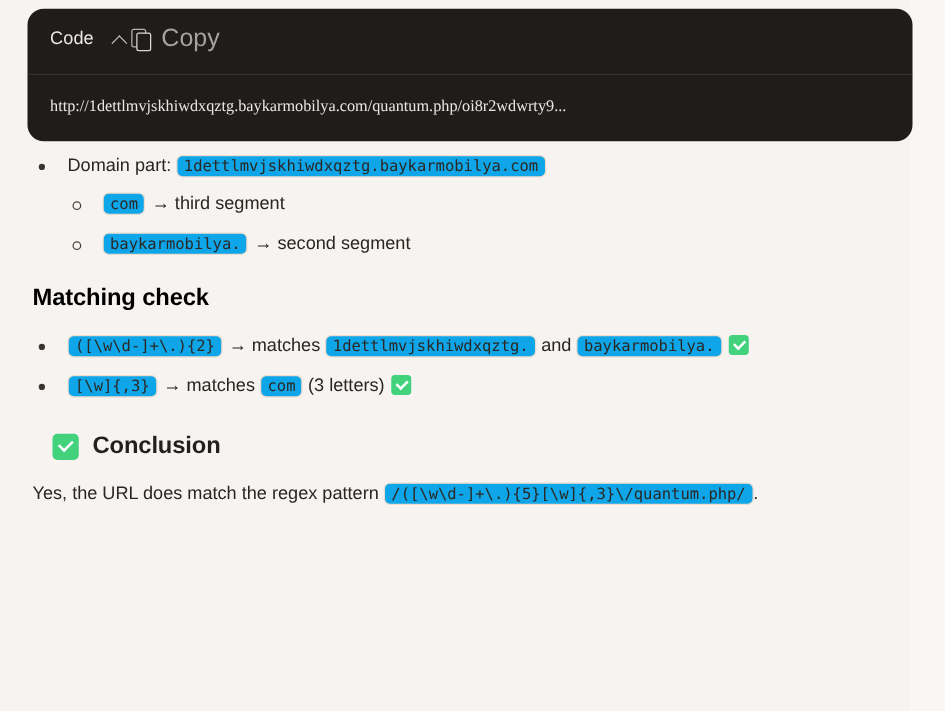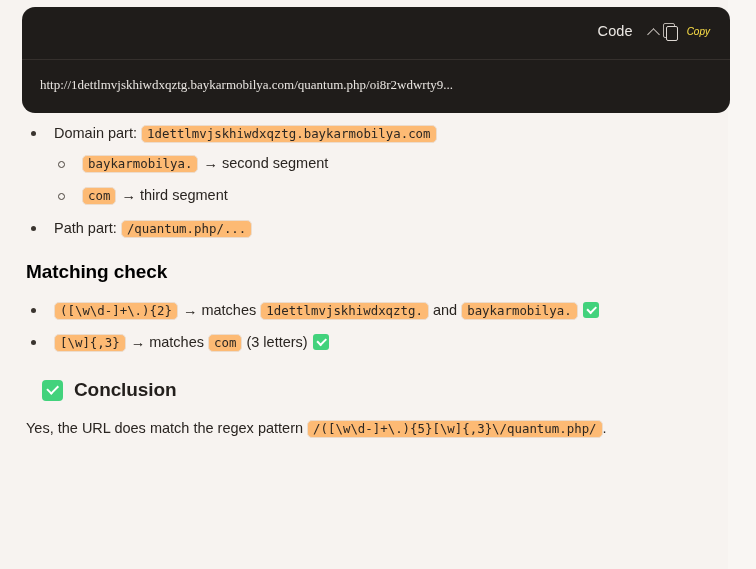--- a/index.html
+++ b/index.html
@@ -36,21 +36,21 @@
     left: 22px; top: 7px;
     width: 708px;
     background: #1f1c1a;
     border-radius: 13px;
     overflow: hidden;
   }
   .code-header {
     height: 53px;
     display: flex;
     align-items: center;
-    justify-content: flex-end;
+    justify-content: flex-start;
     padding: 0 18px 4px 18px;
     border-bottom: 1px solid #35302d;
   }
   .code-header-left {
     display: flex;
     align-items: center;
     gap: 14px;
   }
   .code-lang {
     color: #ece8e4;
@@ -68,28 +68,27 @@
     left: 2px; top: 3px;
     width: 8px; height: 8px;
     border-left: 1.4px solid #c9c3bd;
     border-top: 1.4px solid #c9c3bd;
     transform: rotate(45deg);
   }
   .copy-btn {
     display: flex;
     align-items: center;
     gap: 9px;
-    color: #fde047;
-    font-size: 10px;
+    color: #a3a3a3;
+    font-size: 20px;
     cursor: pointer;
     background: none;
     border: 0;
     font-family: inherit;
     padding: 2px 2px;
-    font-style: italic;
   }
   .copy-icon {
     width: 15px; height: 17px;
     position: relative;
     display: inline-block;
   }
   .copy-icon::before {
     content: "";
     position: absolute;
     left: 0; top: 0;
@@ -165,21 +164,21 @@
     left: 4px; top: 8px;
     width: 5px; height: 5px;
     border-radius: 50%;
     border: 1.2px solid #4a433d;
     background: transparent;
   }
 
   code.chip {
     font-family: "DejaVu Sans Mono", "Liberation Mono", monospace;
     font-size: 12.4px;
-    background: #fdba74;
+    background: #0ea5e9;
     border: 1px solid #ecdccd;
     border-radius: 5px;
     padding: 2px 5px;
     color: #2c2722;
     white-space: nowrap;
     line-height: 1;
     display: inline-block;
     vertical-align: baseline;
   }
 
@@ -272,32 +271,28 @@
 
   <div class="content">
 
     <ul class="lvl1">
       <li>
         <span>Domain part:</span>
         <code class="chip">1dettlmvjskhiwdxqztg.baykarmobilya.com</code>
 
         <ul class="lvl2">
           <li>
-            <code class="chip">baykarmobilya.</code><span class="arrow">→</span><span>second segment</span>
+            <code class="chip">com</code><span class="arrow">→</span><span>third segment</span>
           </li>
           <li>
-            <code class="chip">com</code><span class="arrow">→</span><span>third segment</span>
+            <code class="chip">baykarmobilya.</code><span class="arrow">→</span><span>second segment</span>
           </li>
         </ul>
       </li>
 
-      <li>
-        <span>Path part:</span>
-        <code class="chip">/quantum.php/...</code>
-      </li>
     </ul>
 
     <h2 class="section-title">Matching check</h2>
 
     <ul class="lvl1">
       <li>
         <code class="chip">([\w\d-]+\.){2}</code><span class="arrow">→</span><span>matches</span>
         <code class="chip">1dettlmvjskhiwdxqztg.</code>
         <span>and</span>
         <code class="chip">baykarmobilya.</code><span class="check-badge"></span>

